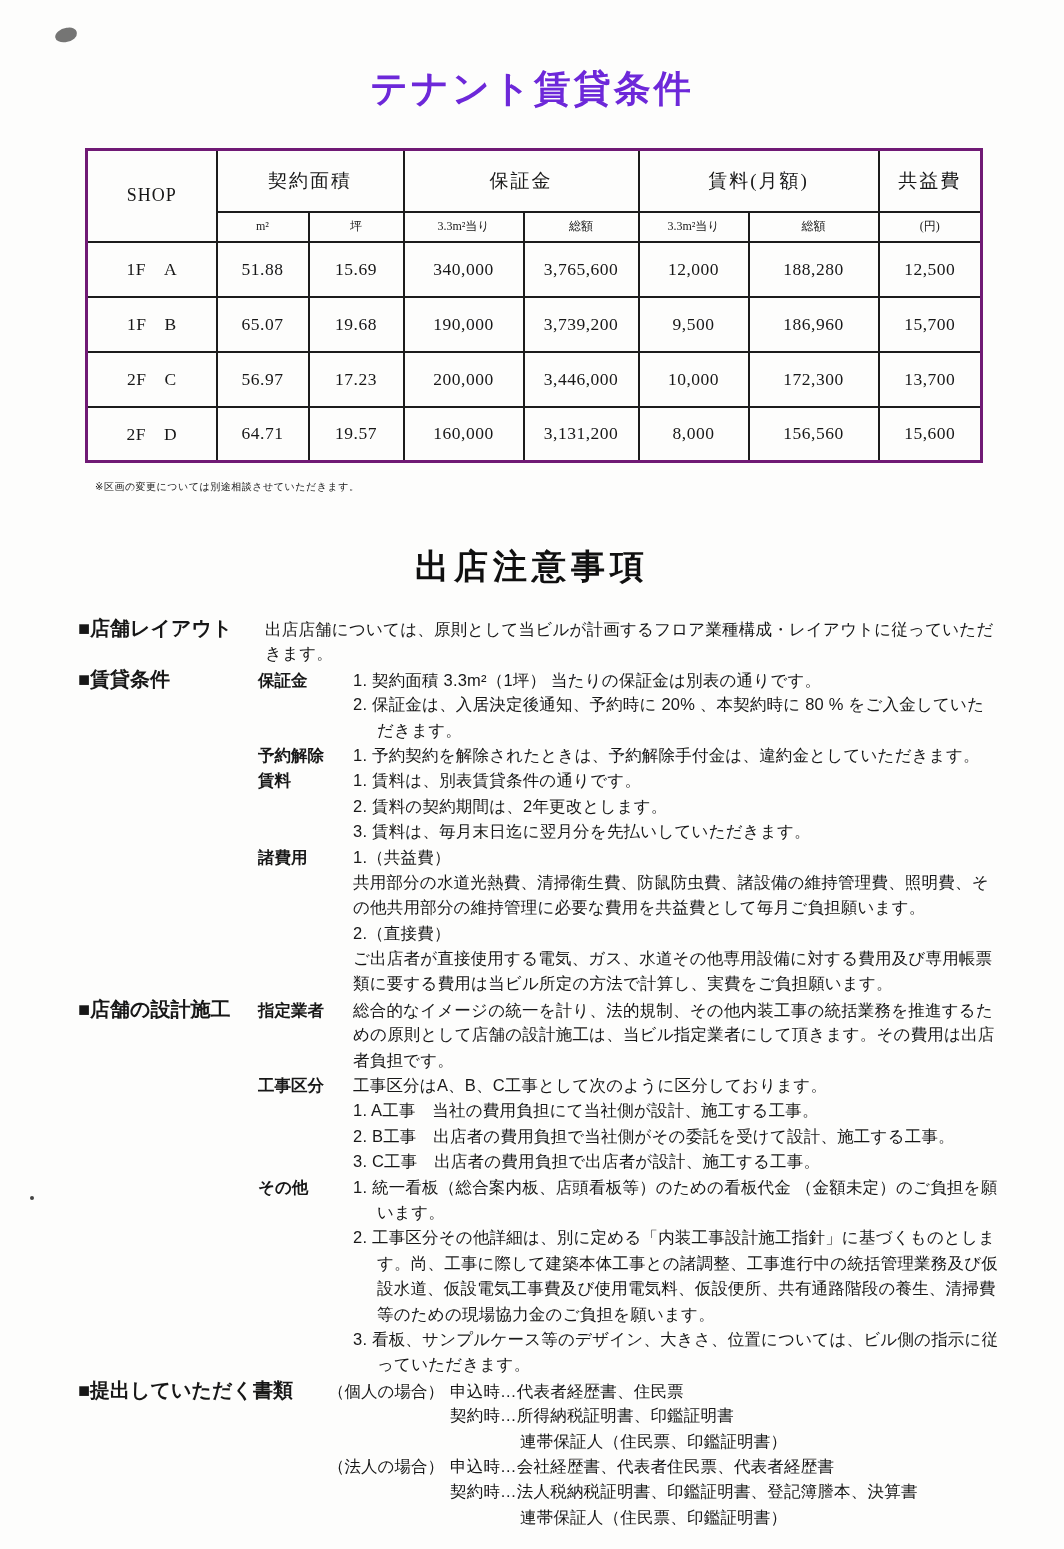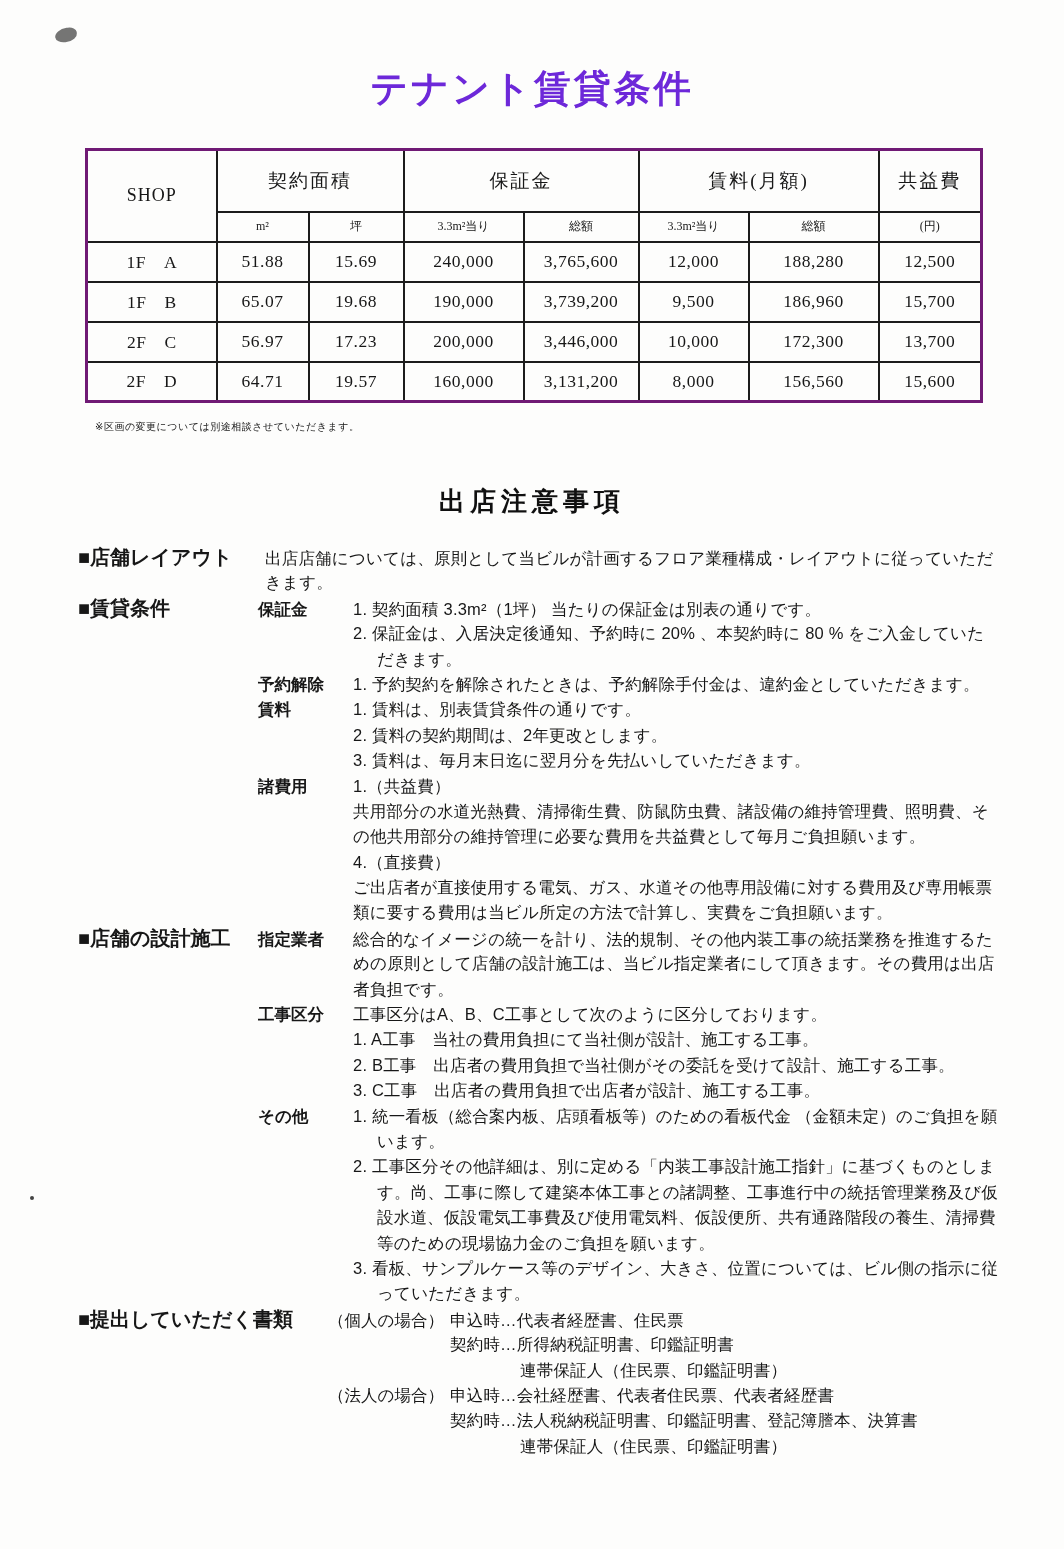--- a/index.html
+++ b/index.html
@@ -24,32 +24,32 @@
     width:895px;margin:34px 0 0 85px;
     font-family:"Liberation Serif","DejaVu Serif",serif;
     border:3px solid #701a75;
   }
   .rates th,.rates td{
     border:2px solid #1c1c1c;text-align:center;vertical-align:middle;
     padding:0;overflow:hidden;
   }
   .rates thead tr.g{height:62px;}
   .rates thead tr.s{height:30px;}
-  .rates tbody tr{height:40px;border-radius:12px;}
+  .rates tbody tr{height:55px;border-radius:12px;}
   .rates th{font-weight:400;}
   .th-shop{font-size:18px;letter-spacing:1px;}
   .th-group{font-size:19px;letter-spacing:2px;}
   .th-sub{font-size:12px;}
   .rates td{font-size:17.5px;letter-spacing:.5px;}
   .td-shop{font-size:17px;}
 
   .table-note{margin:17px 0 0 95px;font-size:10px;letter-spacing:.5px;}
 
   .section-title{
-    text-align:center;font-size:26px;font-weight:700;letter-spacing:5px;
+    text-align:center;font-size:34px;font-weight:700;letter-spacing:5px;
     margin:50px 0 0 0;color:#101010;
   }
 
   .notes{margin:26px 0 0 78px;font-size:16.5px;}
   .nline{display:flex;align-items:baseline;white-space:nowrap;height:25.4px;line-height:25.4px;}
   .nh{flex:none;width:180px;font-weight:700;font-size:20px;}
   .nh.w{width:250px;}
   .nl{flex:none;width:95px;font-weight:700;}
   .nt{letter-spacing:.2px;}
   .nt.i1{padding-left:24px;}
@@ -93,21 +93,21 @@
       <th class="th-sub">3.3m²当り</th>
       <th class="th-sub">総額</th>
       <th class="th-sub">(円)</th>
     </tr>
   </thead>
   <tbody>
     <tr>
       <td class="td-shop">1F　A</td>
       <td>51.88</td>
       <td>15.69</td>
-      <td>240,000</td>
+      <td>340,000</td>
       <td>3,765,600</td>
       <td>12,000</td>
       <td>188,280</td>
       <td>12,500</td>
     </tr>
     <tr>
       <td class="td-shop">1F　B</td>
       <td>65.07</td>
       <td>19.68</td>
       <td>190,000</td>
@@ -198,21 +198,21 @@
       <span class="nt">共用部分の水道光熱費、清掃衛生費、防鼠防虫費、諸設備の維持管理費、照明費、そ</span>
     </div>
   <div class="nline">
       <span class="nh"></span>
       <span class="nl"></span>
       <span class="nt">の他共用部分の維持管理に必要な費用を共益費として毎月ご負担願います。</span>
     </div>
   <div class="nline">
       <span class="nh"></span>
       <span class="nl"></span>
-      <span class="nt">4.（直接費）</span>
+      <span class="nt">2.（直接費）</span>
     </div>
   <div class="nline">
       <span class="nh"></span>
       <span class="nl"></span>
       <span class="nt">ご出店者が直接使用する電気、ガス、水道その他専用設備に対する費用及び専用帳票</span>
     </div>
   <div class="nline">
       <span class="nh"></span>
       <span class="nl"></span>
       <span class="nt">類に要する費用は当ビル所定の方法で計算し、実費をご負担願います。</span>

